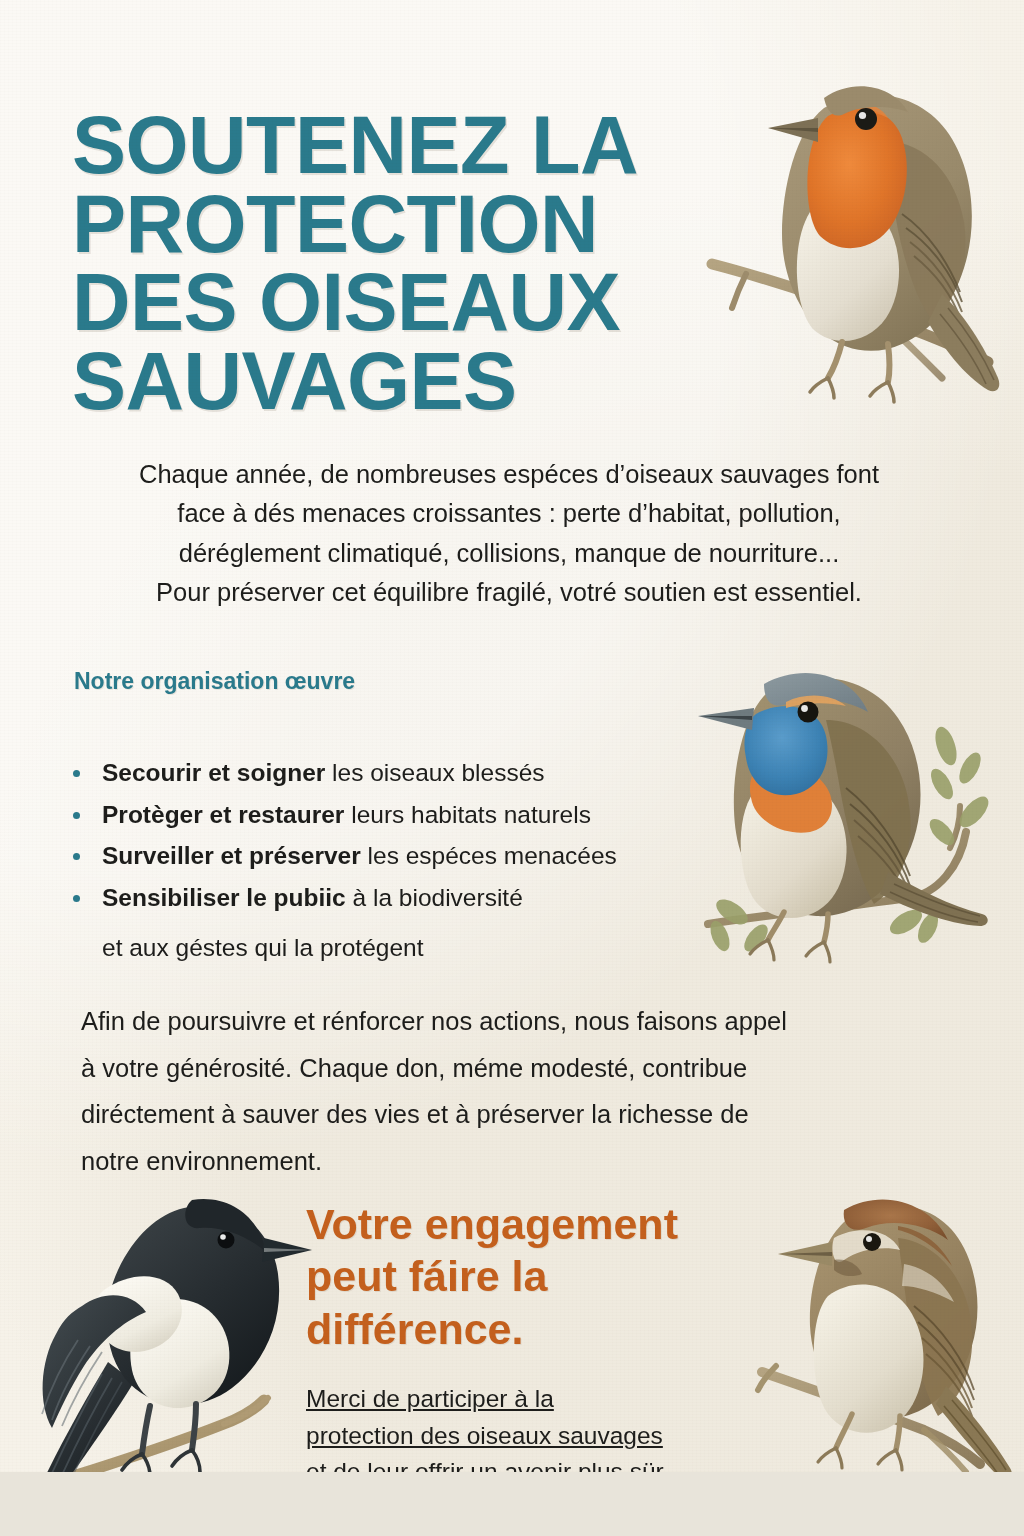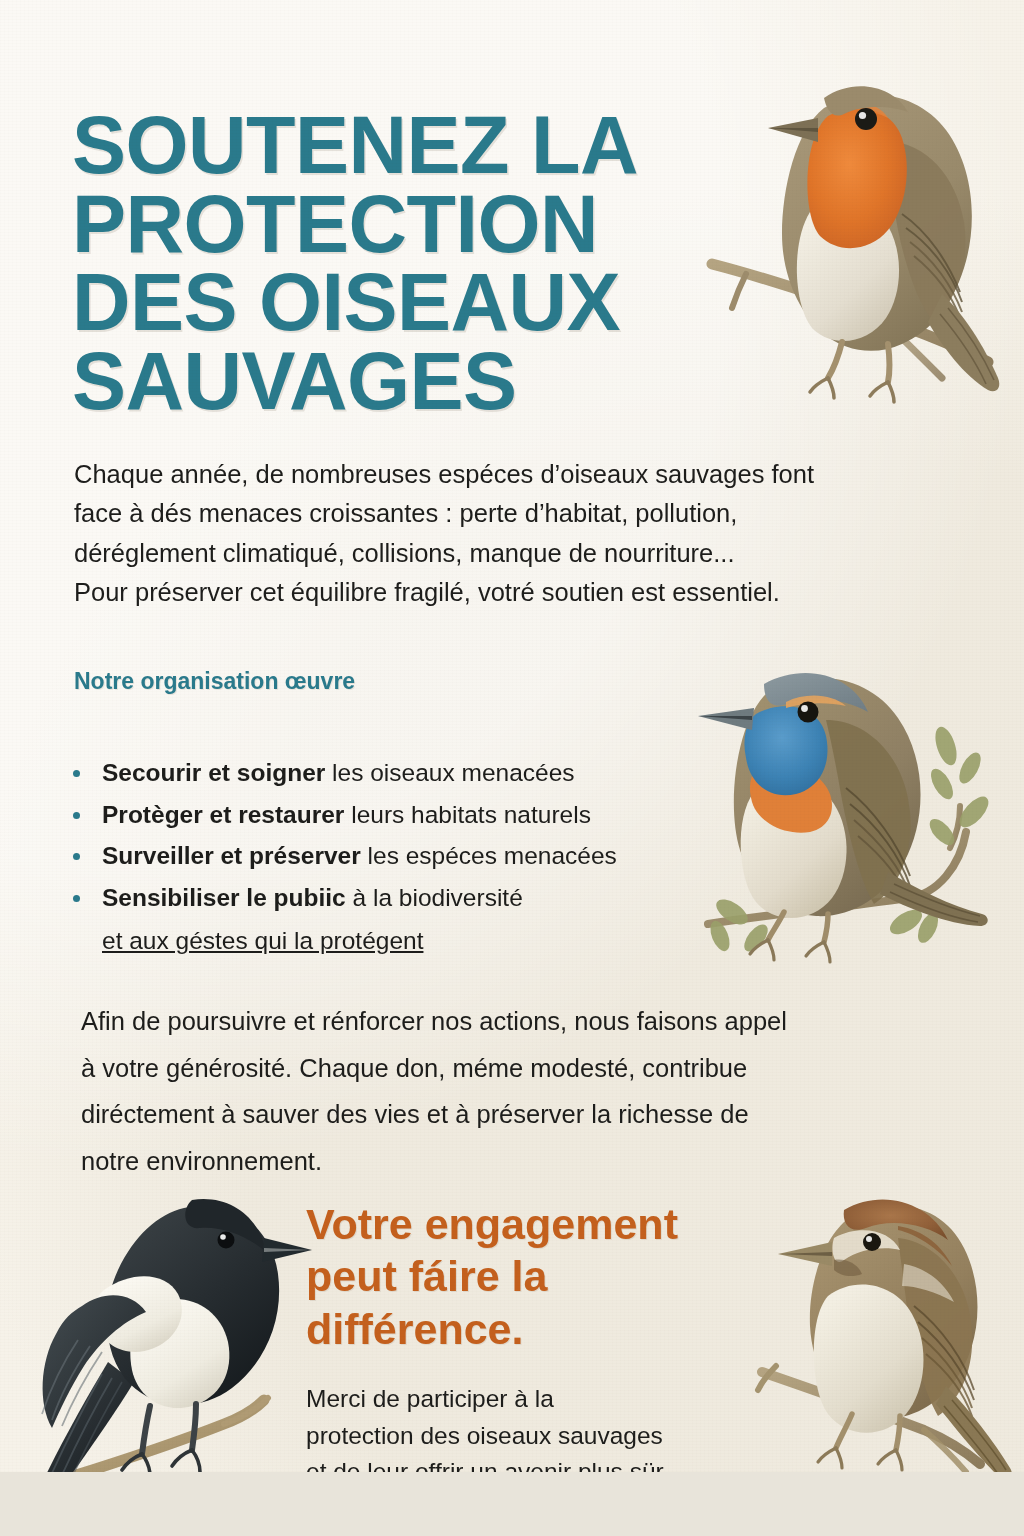--- a/index.html
+++ b/index.html
@@ -52,21 +52,21 @@
   
   .intro {
     position: absolute;
     left: 74px;
     top: 455px;
     width: 870px;
     font-size: 25.5px;
     line-height: 1.54;
     color: #1d1d1b;
   }
-  .intro p { margin: 0; }
+  .intro p { margin: 0; text-align: center; }
 
   .subhead {
     position: absolute;
     left: 74px;
     top: 648px;
     width: 600px;
     font-size: 23px;
     line-height: 1.3;
     font-weight: 700;
     color: #2a7a8c;
@@ -98,22 +98,21 @@
     top: 13px;
     width: 7px;
     height: 7px;
     border-radius: 50%;
     background: #2a7a8c;
   }
   .bullets b { font-weight: 700; }
   .bullets .cont {
     display: block;
     padding-left: 0;
-    margin-top: 11px;
-    text-decoration: underline;
+    margin-top: 18px;
   }
 
   .appeal {
     position: absolute;
     left: 74px;
     top: 995px;
     width: 860px;
     font-size: 25.5px;
     line-height: 1.55;
     color: #1d1d1b;
@@ -134,21 +133,21 @@
     color: #c4601d;
     text-shadow: 1px 1px 0 rgba(120,100,80,.13);
   }
   .cta-title span { display: block; }
   .cta-body {
     margin-top: 26px;
     font-size: 24.5px;
     line-height: 1.48;
     color: #1d1d1b;
   }
-  .cta-body span { display: block; }
+  .cta-body span { display: block; text-decoration: underline; }
 
   
   .bird { position: absolute; }
   #bird-robin   { left: 706px; top: 46px;  width: 310px; height: 400px; }
   #bird-blue    { left: 660px; top: 636px; width: 345px; height: 345px; }
   #bird-magpie  { left: 16px;  top: 1166px;width: 300px; height: 345px; }
   #bird-sparrow { left: 748px; top: 1176px;width: 275px; height: 305px; }
   .bird svg { width: 100%; height: 100%; display: block; }
 </style>
 </head>
@@ -169,21 +168,21 @@
     <p>déréglement climatiqué, collisions, manque de nourriture...</p>
     <p>Pour préserver cet équilibre fragilé, votré soutien est essentiel.</p>
   </div>
 
   <h2 class="subhead">
     <span>Notre organisation œuvre</span>
   </h2>
 
   <ul class="bullets">
     <li>
-      <b>Secourir et soigner</b><span> les oiseaux menacées</span>
+      <b>Secourir et soigner</b><span> les oiseaux blessés</span>
     </li>
     <li>
       <b>Protèger et restaurer</b><span> leurs habitats naturels</span>
     </li>
     <li>
       <b>Surveiller et préserver</b><span> les espéces menacées</span>
     </li>
     <li>
       <b>Sensibiliser le pubiic</b><span> à la biodiversité</span>
       <span class="cont">et aux géstes qui la protégent</span>

